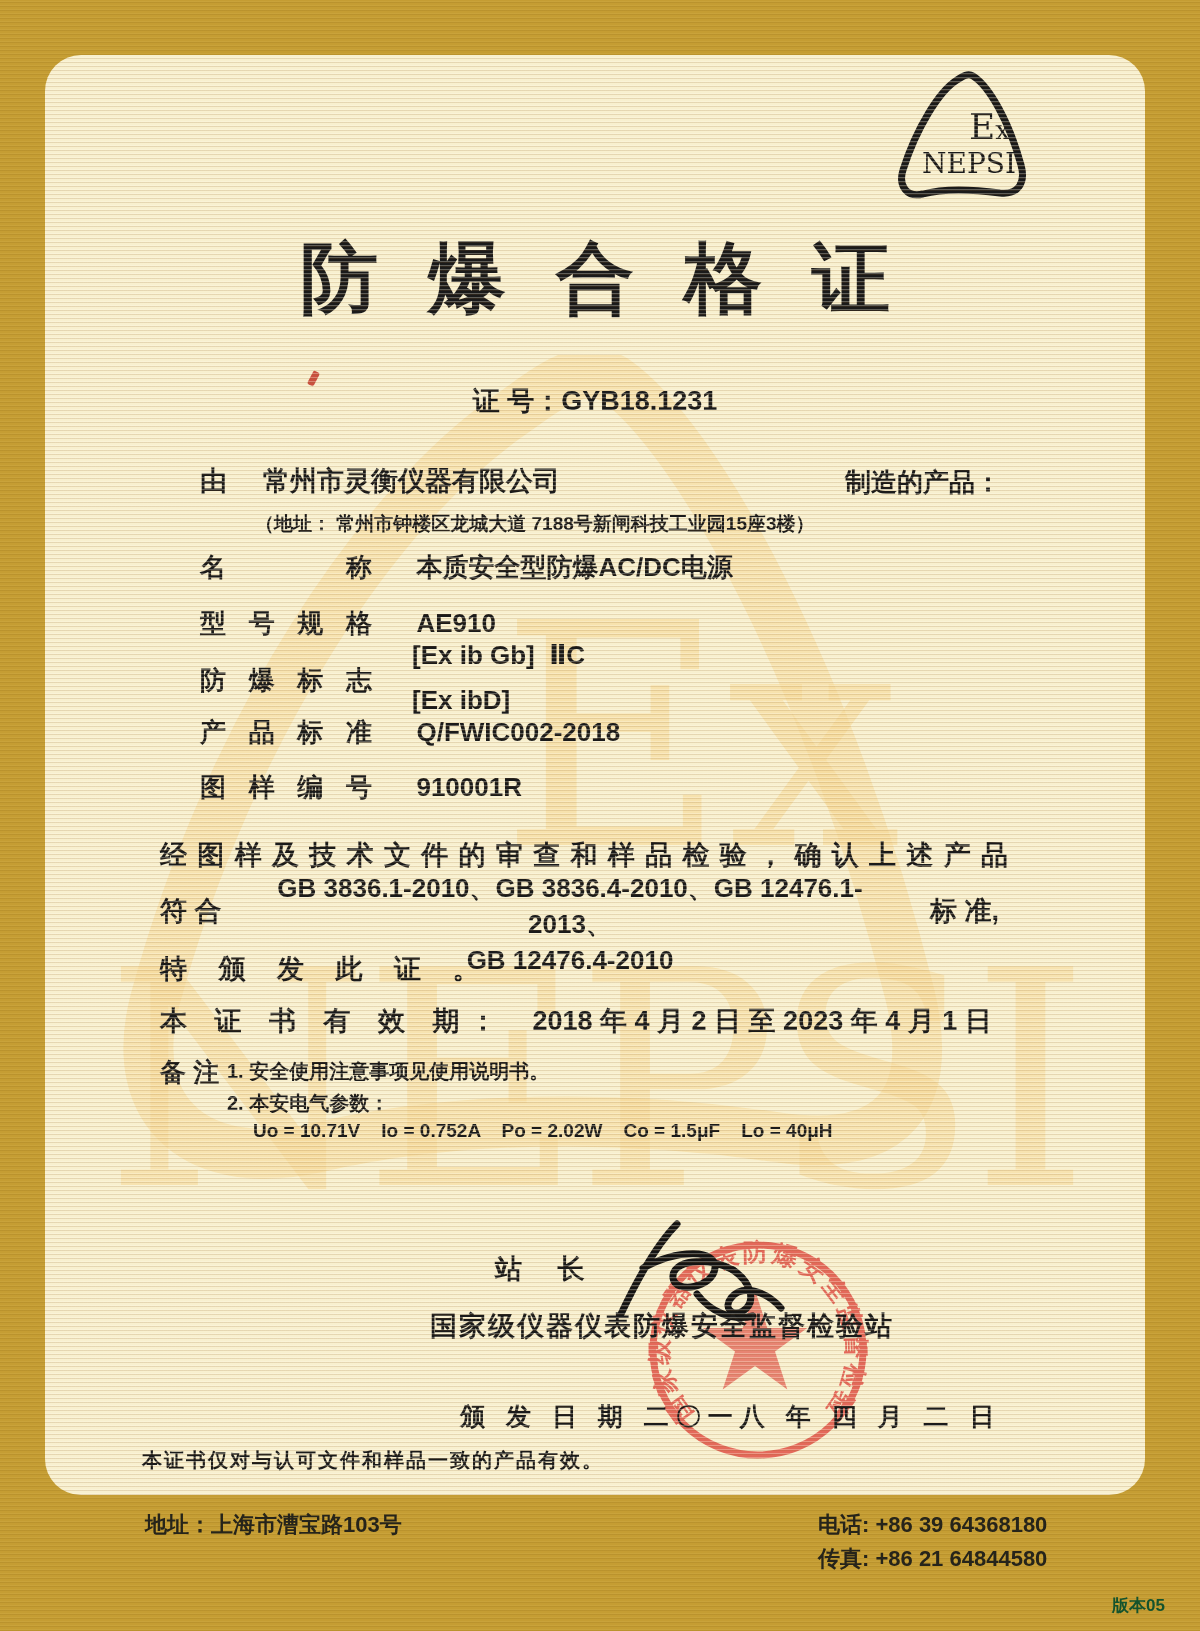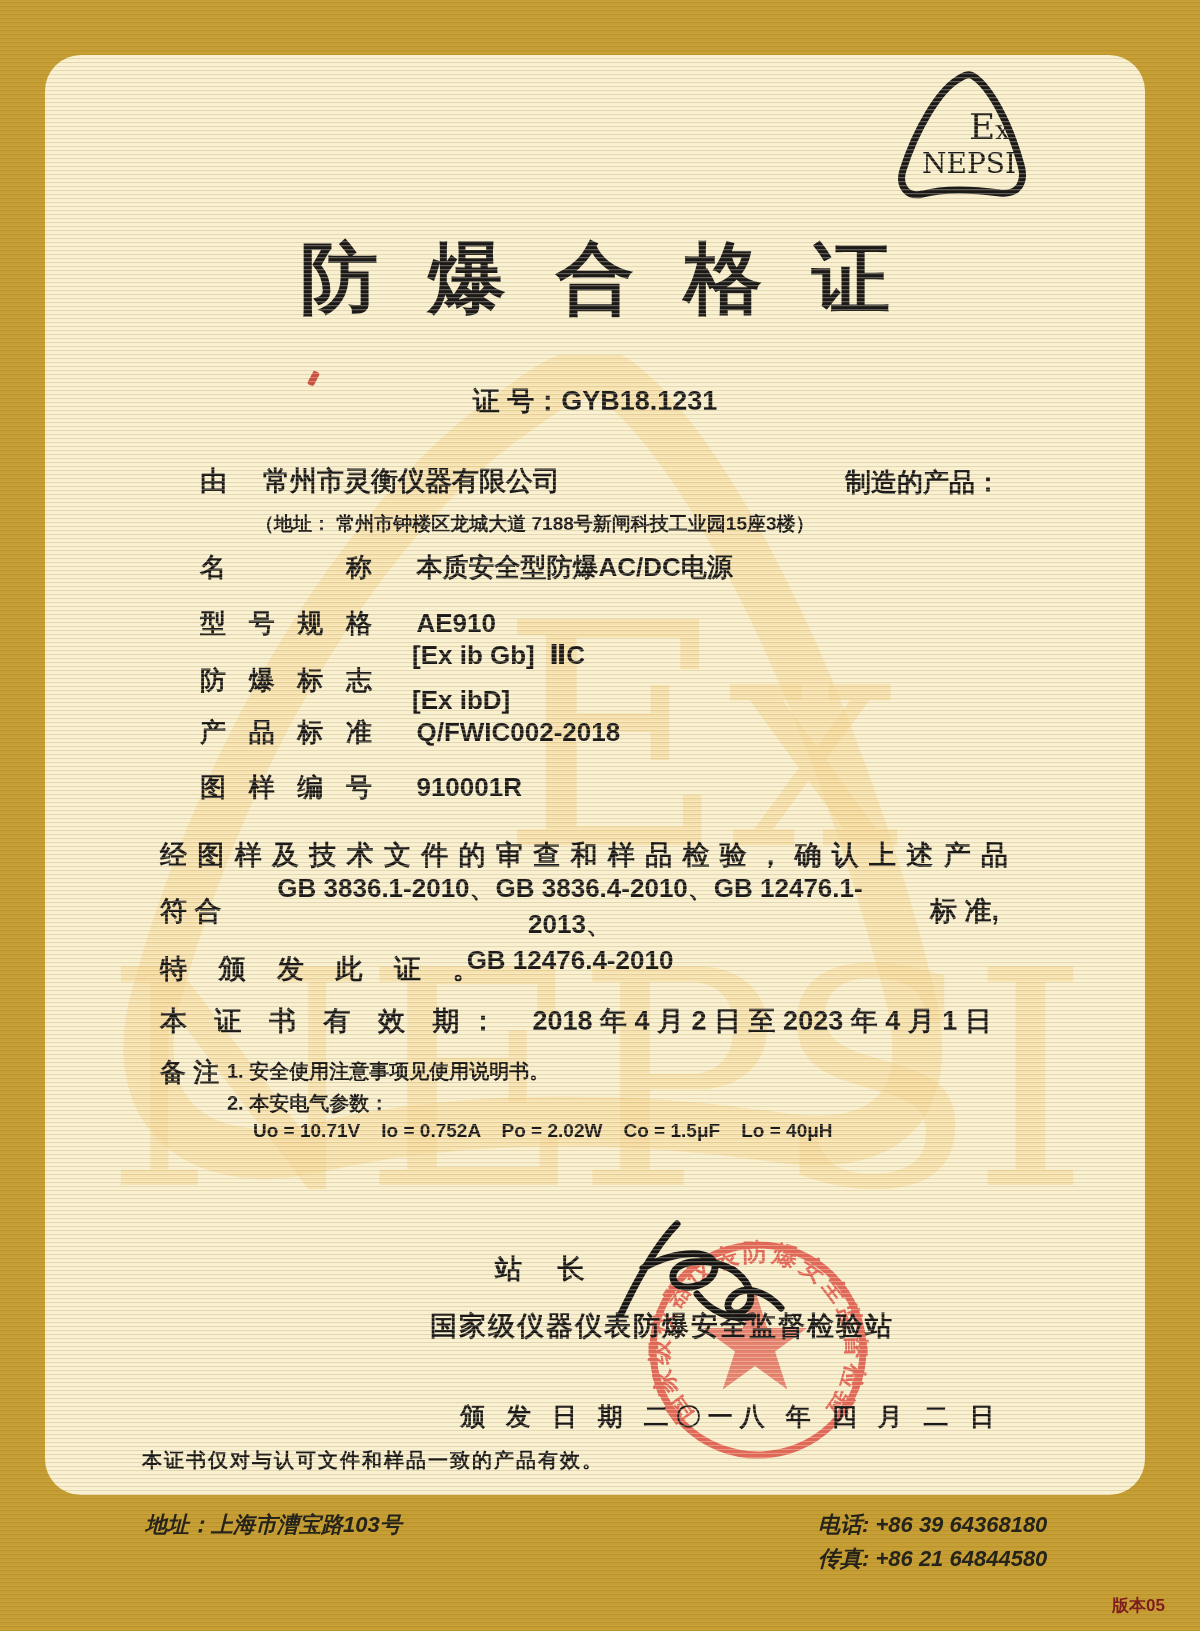--- a/index.html
+++ b/index.html
@@ -27,21 +27,21 @@
   .flabel{
     width:172px;display:inline-block;font-size:26px;font-weight:700;
     text-align:justify;text-align-last:justify;text-justify:inter-character;
   }
   .watermark{z-index:0;opacity:.55;}
   .stamp{z-index:2;opacity:.88;}
   .sig{z-index:3;}
   .overstamp{z-index:3;}
   .fleck{width:7px;height:15px;background:#c23527;transform:rotate(28deg);border-radius:2px;opacity:.85;}
   .footer-col{position:absolute;z-index:6;color:#26241a;font-size:22px;font-weight:700;line-height:34px;}
-  .footer-col span{white-space:pre;font-style:italic;}
+  .footer-col span{white-space:pre;}
 </style>
 </head>
 <body>
 
 <div class="page">
 
   <svg class="abs watermark" style="left:-15px;top:300px;" width="1140" height="1120" viewBox="0 0 1140 1120">
     <path d="M585 25 C665 80 800 320 880 640 C905 745 865 800 745 782 C585 758 420 762 290 792 C170 820 95 760 125 645 C200 370 350 150 480 60 C520 32 550 5 585 25 Z" fill="none" stroke="#f4c468" stroke-width="50" stroke-opacity=".55" stroke-linejoin="round"></path>
     <text x="470" y="490" font-family="'DejaVu Serif','Liberation Serif',serif" font-size="310" fill="#f4c468" fill-opacity=".6">Ex</text>
     <text x="565" y="830" text-anchor="middle" font-family="'DejaVu Serif','Liberation Serif',serif" font-size="300" fill="#f4c468" fill-opacity=".55" letter-spacing="-6">NEPSI</text>
@@ -138,13 +138,13 @@
 <div class="footer-col" style="left:490px;top:1508px;">
 </div>
 <div class="footer-col" style="left:818px;top:1508px;">
   <div>
     <span>电话:</span><span> </span><span>+86 39 64368180</span>
   </div>
   <div>
     <span>传真:</span><span> </span><span>+86 21 64844580</span>
   </div>
 </div>
-<div class="abs" style="left:1112px;top:1594px;font-size:17px;font-weight:700;color:#7f1d1d;z-index:6;">版本05</div>
+<div class="abs" style="left:1112px;top:1594px;font-size:17px;font-weight:700;color:#14532d;z-index:6;">版本05</div>
 
 </body></html>

